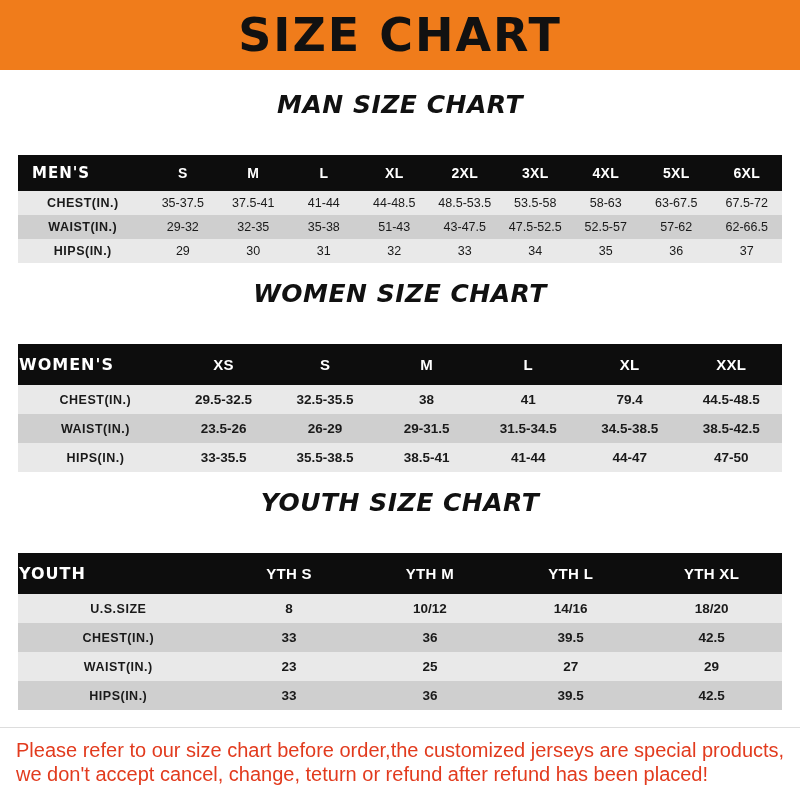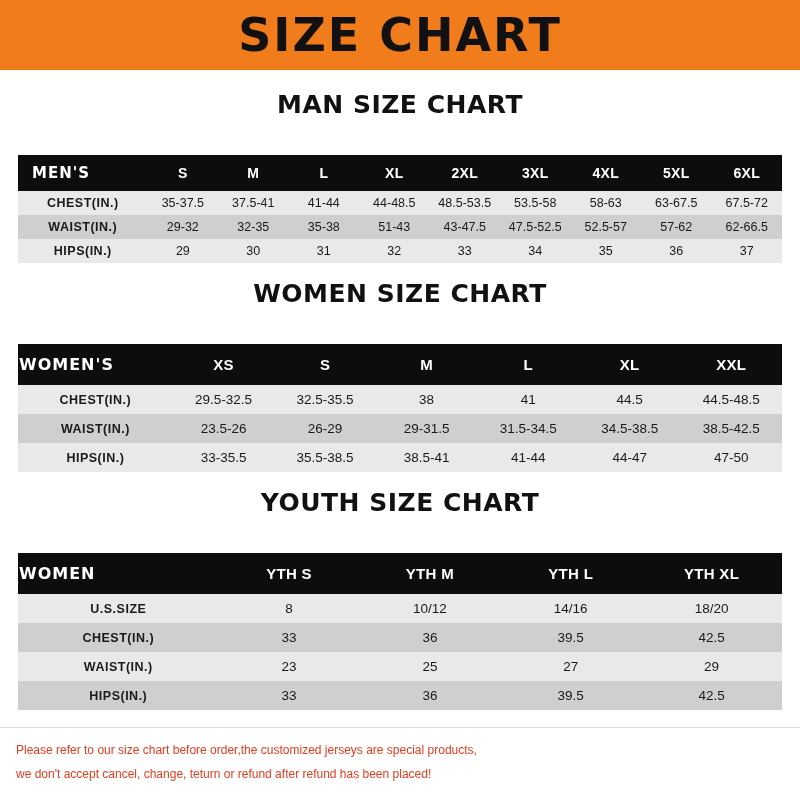--- a/index.html
+++ b/index.html
@@ -48,20 +48,21 @@
     padding: 0 18px;
   }
   .section-title {
     text-align: center;
     font-family: "DejaVu Sans", sans-serif;
     font-weight: bold;
     font-size: 25px;
     letter-spacing: 0.5px;
     color: #111111;
     margin: 16px 0 8px 0;
+    font-style: italic;
   }
   table.size-table {
     width: 100%;
     border-collapse: collapse;
     table-layout: fixed;
     margin-top: 36px;
   }
   table.size-table th,
   table.size-table td {
     text-align: center;
@@ -94,36 +95,37 @@
   table.size-table tbody td.rowlabel {
     font-weight: bold;
     letter-spacing: 0.5px;
     font-size: 12.5px;
   }
   
   .women table.size-table td,
   .youth table.size-table td {
     font-size: 13.5px;
     padding: 7px 1px;
+    font-weight: bold;
   }
   .women table.size-table thead th,
   .youth table.size-table thead th {
     font-size: 15px;
     padding: 11px 1px;
   }
   .youth table.size-table thead th.corner,
   .women table.size-table thead th.corner {
     font-size: 16px;
   }
   
   .footer-note {
     margin-top: auto;
     padding: 10px 16px 14px 16px;
     color: #e23b1e;
-    font-size: 12px;
+    font-size: 20px;
     line-height: 24px;
     font-family: "Liberation Sans", sans-serif;
     border-top: 1px solid #dddddd;
   }
   .footer-note div {
     white-space: nowrap;
   }
   .spacer-sm { height: 4px; }
 </style>
 </head>
@@ -209,21 +211,21 @@
           <th>XXL</th>
         </tr>
       </thead>
       <tbody>
         <tr>
           <td class="rowlabel">CHEST(IN.)</td>
           <td>29.5-32.5</td>
           <td>32.5-35.5</td>
           <td>38</td>
           <td>41</td>
-          <td>44.5</td>
+          <td>79.4</td>
           <td>44.5-48.5</td>
         </tr>
         <tr>
           <td class="rowlabel">WAIST(IN.)</td>
           <td>23.5-26</td>
           <td>26-29</td>
           <td>29-31.5</td>
           <td>31.5-34.5</td>
           <td>34.5-38.5</td>
           <td>38.5-42.5</td>
@@ -239,21 +241,21 @@
         </tr>
       </tbody>
     </table>
   </div>
 
   <div class="section youth">
     <div class="section-title">YOUTH SIZE CHART</div>
     <table class="size-table">
       <thead>
         <tr>
-          <th class="corner" style="width:26%">WOMEN</th>
+          <th class="corner" style="width:26%">YOUTH</th>
           <th>YTH S</th>
           <th>YTH M</th>
           <th>YTH L</th>
           <th>YTH XL</th>
         </tr>
       </thead>
       <tbody>
         <tr>
           <td class="rowlabel">U.S.SIZE</td>
           <td>8</td>

